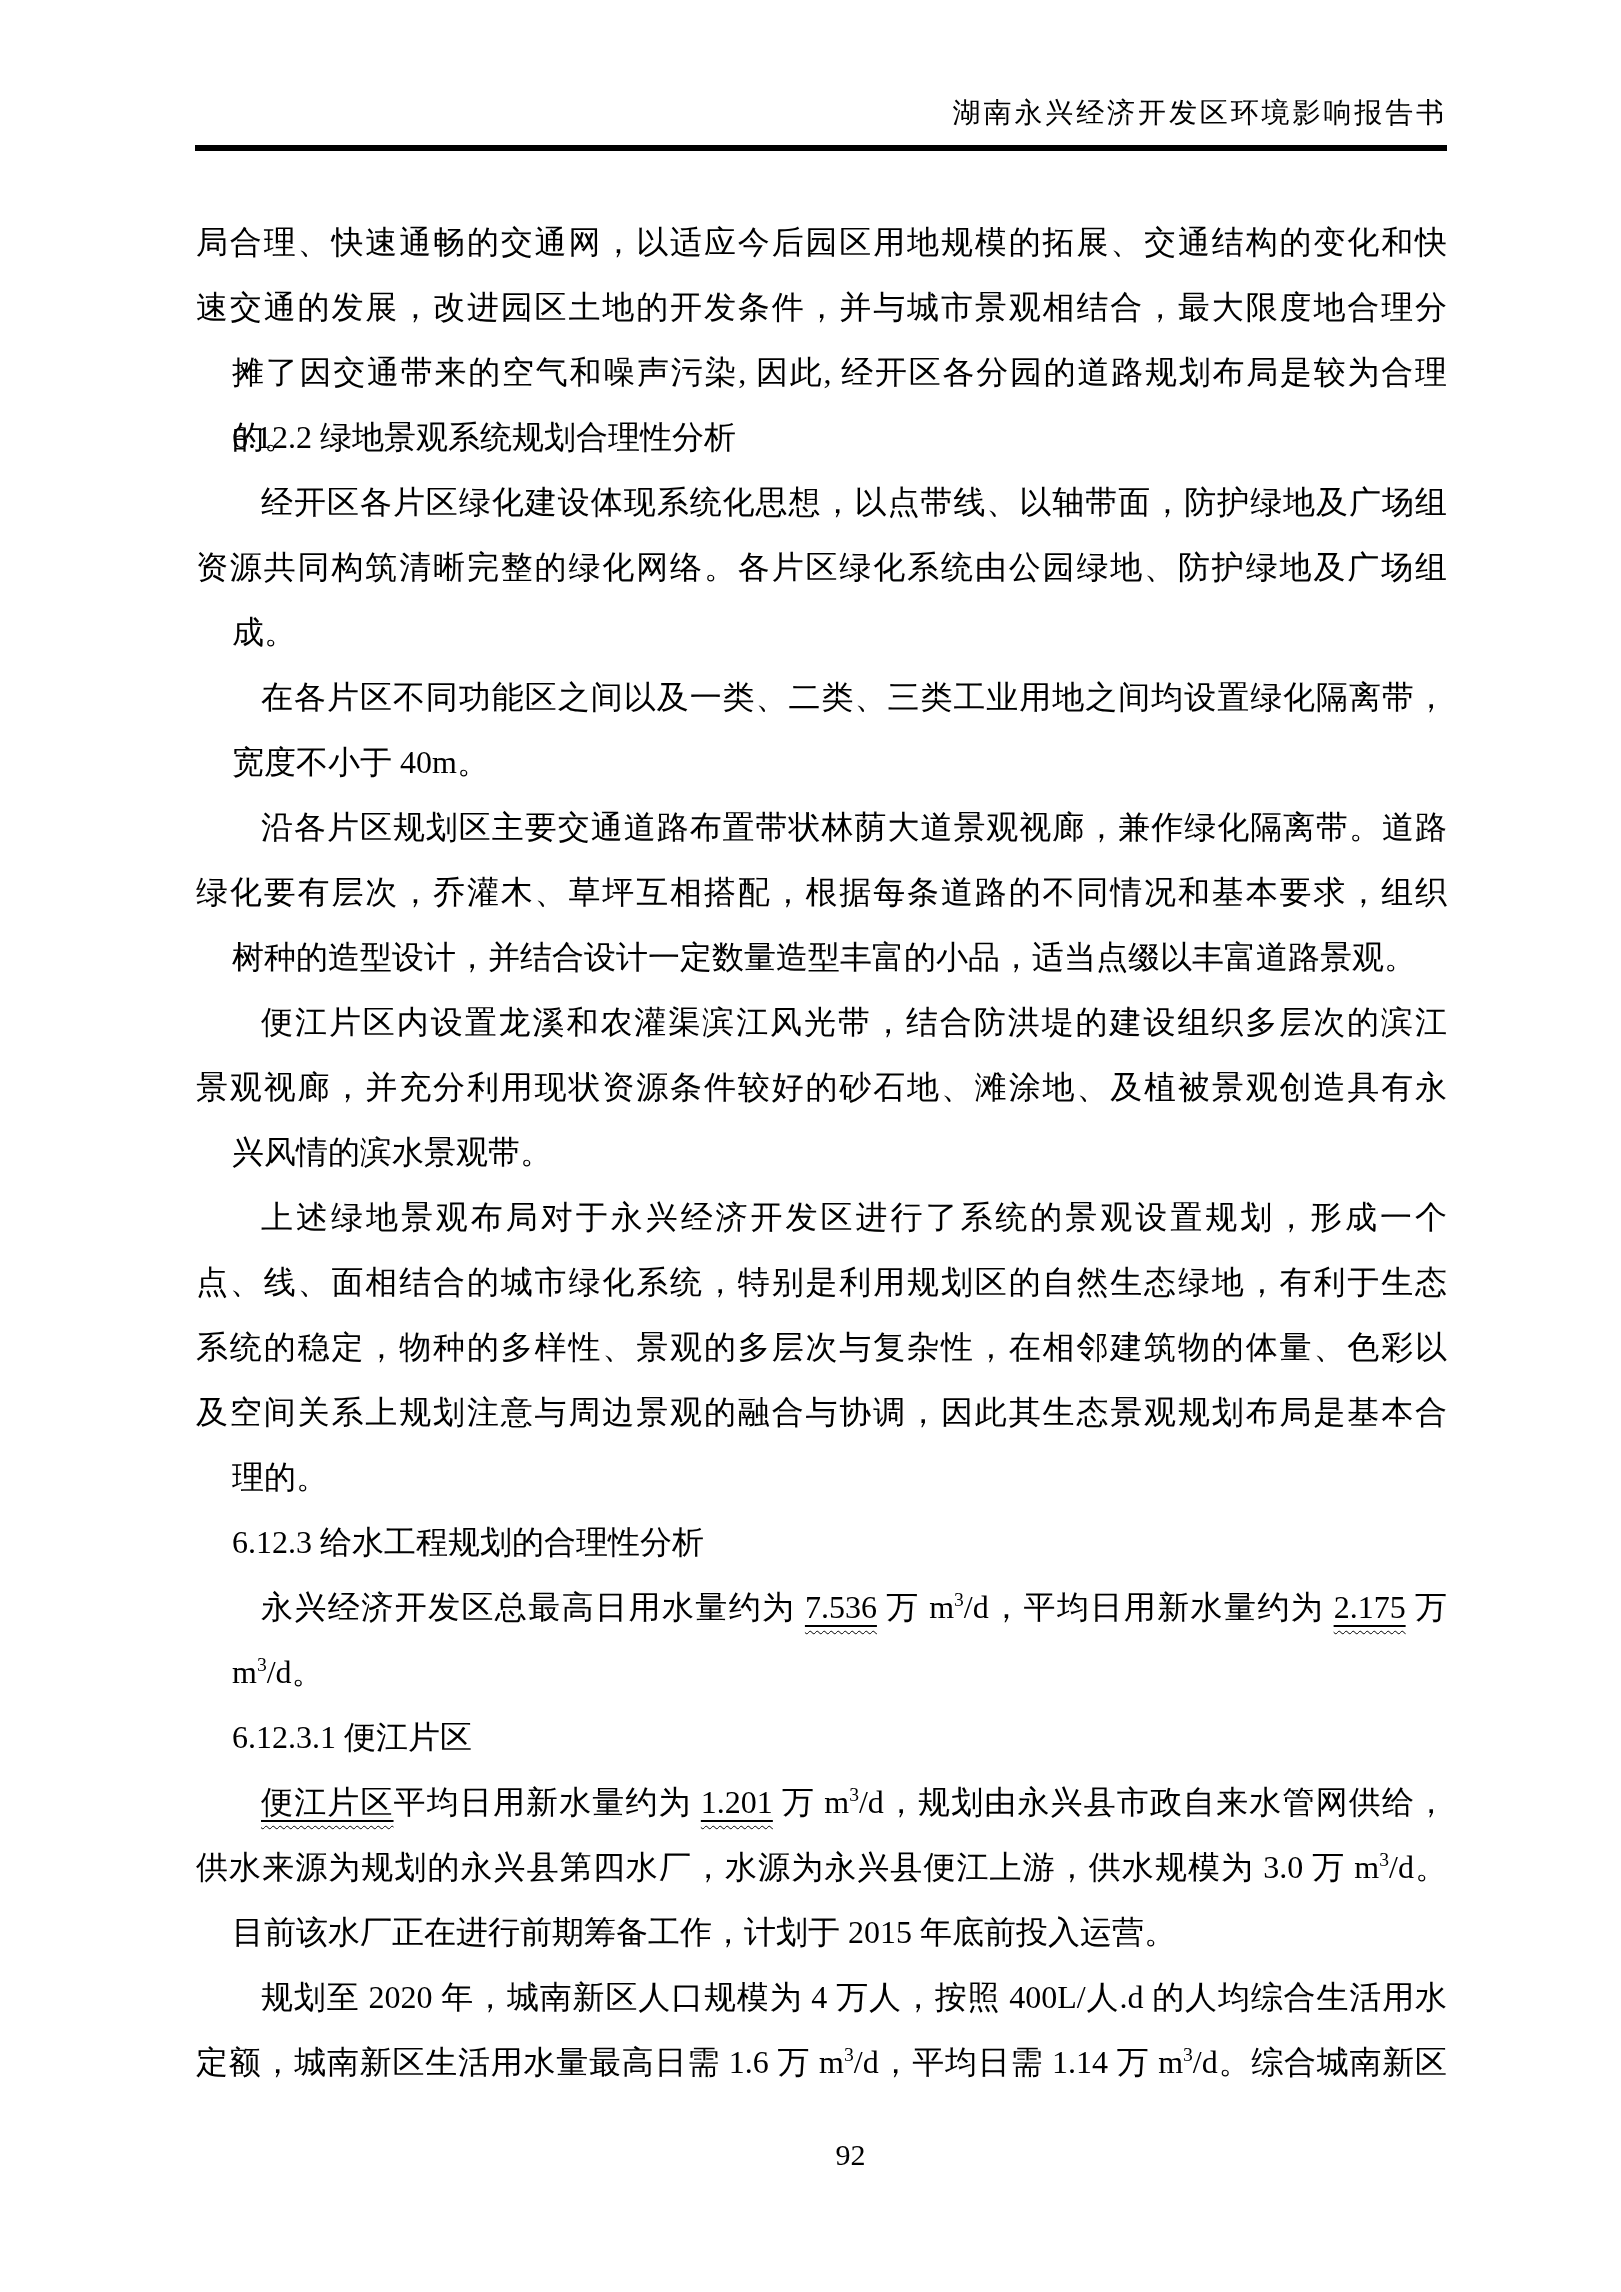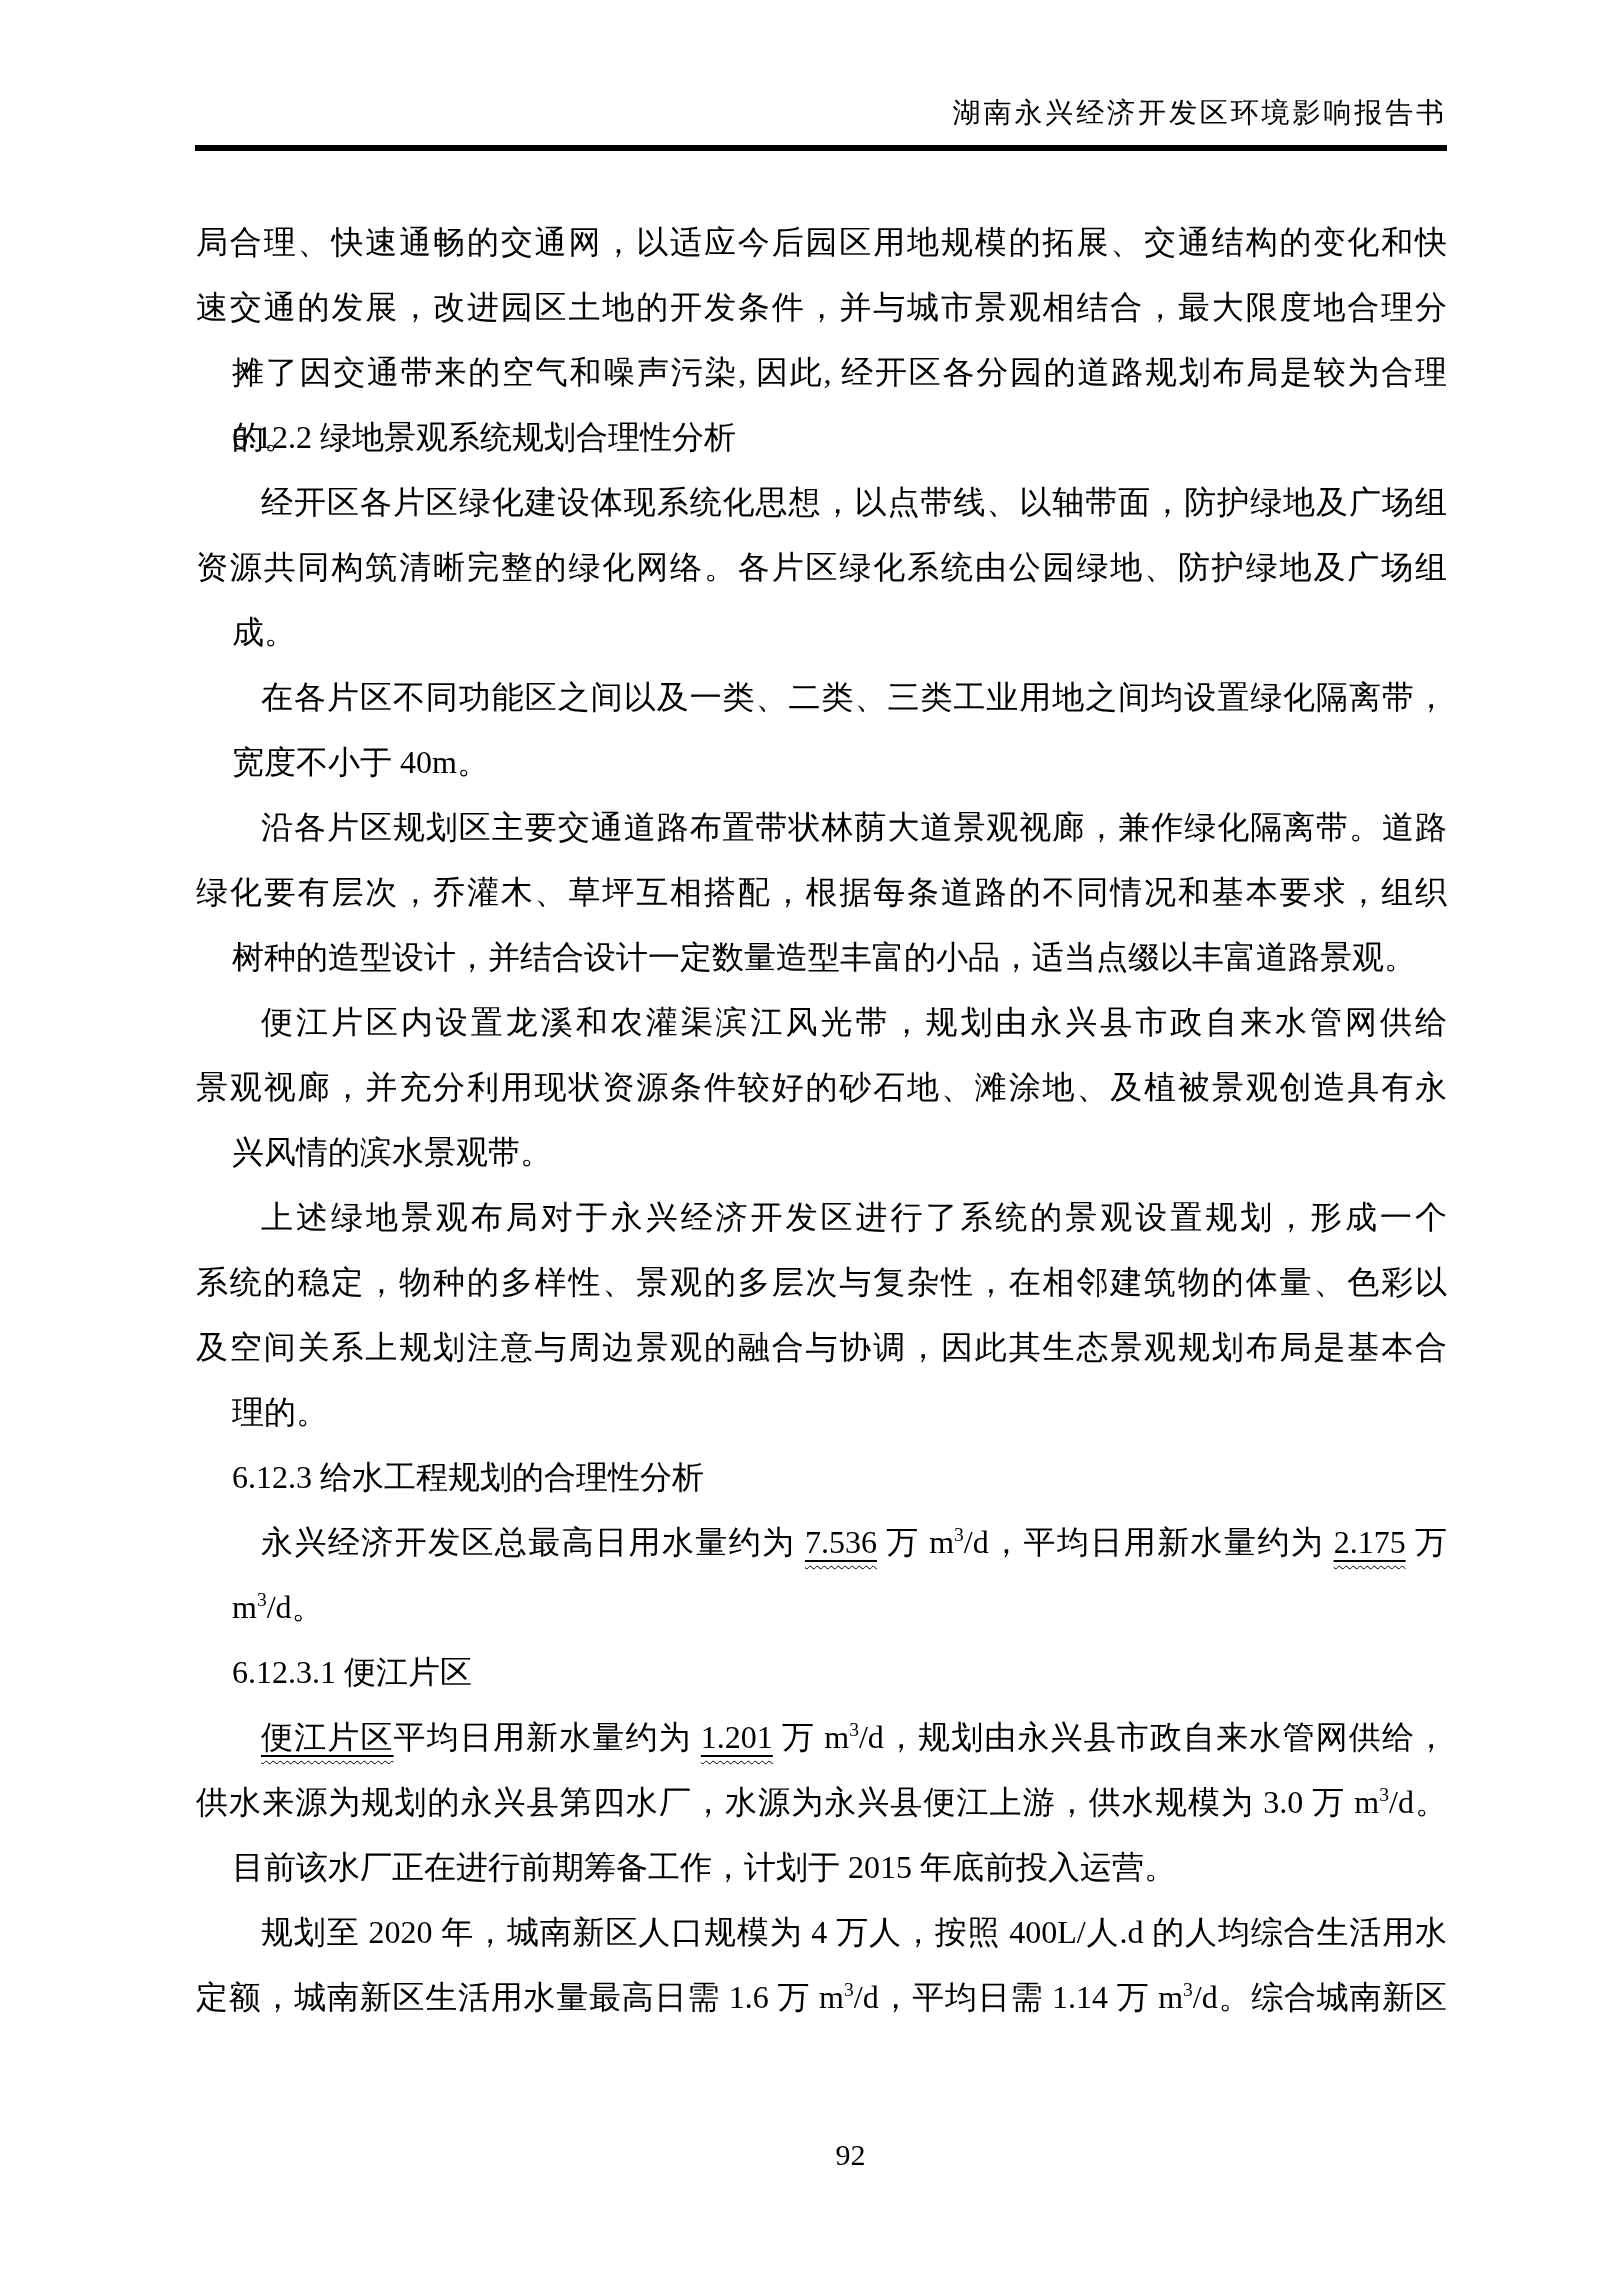--- a/index.html
+++ b/index.html
@@ -99,24 +99,25 @@
       <div class="line no-stretch">摊了因交通带来的空气和噪声污染, 因此, 经开区各分园的道路规划布局是较为合理的。</div>
       <div class="line heading no-stretch">6.12.2  绿地景观系统规划合理性分析</div>
       <div class="line indent">经开区各片区绿化建设体现系统化思想，以点带线、以轴带面，防护绿地及广场组</div>
       <div class="line">资源共同构筑清晰完整的绿化网络。各片区绿化系统由公园绿地、防护绿地及广场组</div>
       <div class="line no-stretch">成。</div>
       <div class="line indent">在各片区不同功能区之间以及一类、二类、三类工业用地之间均设置绿化隔离带，</div>
       <div class="line no-stretch">宽度不小于 40m。</div>
       <div class="line indent">沿各片区规划区主要交通道路布置带状林荫大道景观视廊，兼作绿化隔离带。道路</div>
       <div class="line">绿化要有层次，乔灌木、草坪互相搭配，根据每条道路的不同情况和基本要求，组织</div>
       <div class="line no-stretch">树种的造型设计，并结合设计一定数量造型丰富的小品，适当点缀以丰富道路景观。</div>
-      <div class="line indent">便江片区内设置龙溪和农灌渠滨江风光带，规划由永兴县市政自来水管网供给</div>
+      <div class="line indent">便江片区内设置龙溪和农灌渠滨江风光带，结合防洪堤的建设组织多层次的滨江</div>
       <div class="line">景观视廊，并充分利用现状资源条件较好的砂石地、滩涂地、及植被景观创造具有永</div>
       <div class="line no-stretch">兴风情的滨水景观带。</div>
       <div class="line indent">上述绿地景观布局对于永兴经济开发区进行了系统的景观设置规划，形成一个</div>
+      <div class="line">点、线、面相结合的城市绿化系统，特别是利用规划区的自然生态绿地，有利于生态</div>
       <div class="line">系统的稳定，物种的多样性、景观的多层次与复杂性，在相邻建筑物的体量、色彩以</div>
       <div class="line">及空间关系上规划注意与周边景观的融合与协调，因此其生态景观规划布局是基本合</div>
       <div class="line no-stretch">理的。</div>
       <div class="line heading no-stretch">6.12.3  给水工程规划的合理性分析</div>
       <div class="line indent">永兴经济开发区总最高日用水量约为 <span class="un"><span class="un-w">7.536</span></span> 万 m<sup>3</sup>/d，平均日用新水量约为 <span class="un"><span class="un-w">2.175</span></span> 万</div>
       <div class="line no-stretch">m<sup>3</sup>/d。</div>
       <div class="line heading no-stretch">6.12.3.1 便江片区</div>
       <div class="line indent"><span class="un"><span class="un-w">便江片区</span></span>平均日用新水量约为 <span class="un"><span class="un-w">1.201</span></span> 万 m<sup>3</sup>/d，规划由永兴县市政自来水管网供给，</div>
       <div class="line">供水来源为规划的永兴县第四水厂，水源为永兴县便江上游，供水规模为 3.0 万 m<sup>3</sup>/d。</div>
       <div class="line no-stretch">目前该水厂正在进行前期筹备工作，计划于 2015 年底前投入运营。</div>

